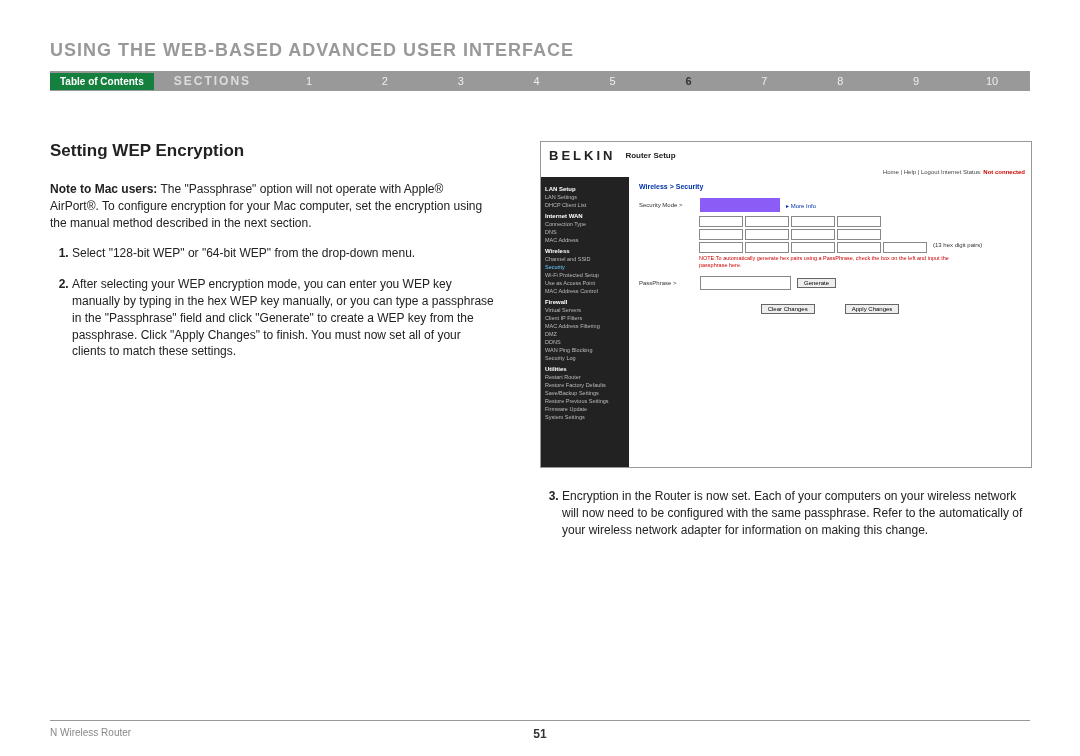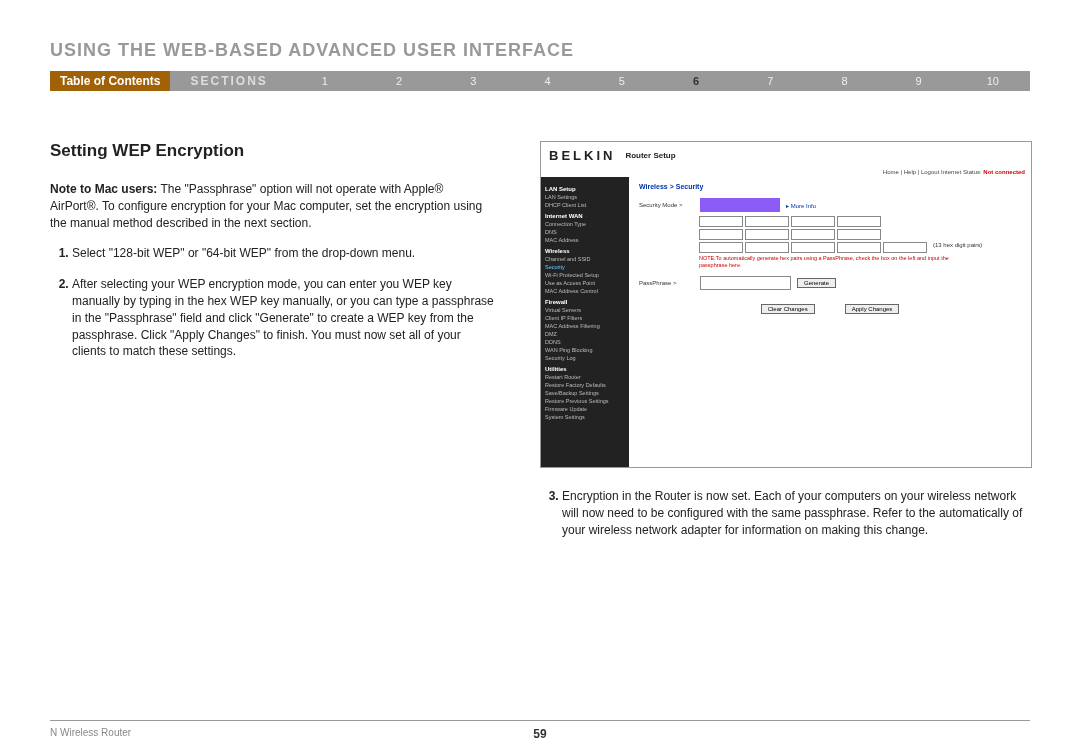--- a/index.html
+++ b/index.html
@@ -22,24 +22,24 @@
     margin-bottom: 10px;
   }
   .nav-bar {
     background: #999;
     display: flex;
     align-items: center;
     font-size: 12px;
     height: 20px;
   }
   .nav-toc {
-    background: #a16207;
+    background: #15803d;
     color: #fff;
     padding: 3px 10px;
-    font-size: 12px;
+    font-size: 10px;
     font-weight: bold;
   }
   .nav-sections-label {
     color: #ddd;
     font-weight: bold;
     letter-spacing: 2px;
     font-size: 12px;
     padding: 0 20px 0 20px;
   }
   .nav-num {
@@ -381,15 +381,15 @@
         <ol class="steps" start="3">
           <li>Encryption in the Router is now set. Each of your computers on your wireless network will now need to be configured with the same passphrase. Refer to the automatically of your wireless network adapter for information on making this change.</li>
         </ol>
       </div>
     </div>
   </div>
 </div>
 
 <div class="footer">
   <span>N Wireless Router</span>
-  <span class="pnum">59</span>
+  <span class="pnum">51</span>
   <span></span>
 </div>
 
 </body></html>

